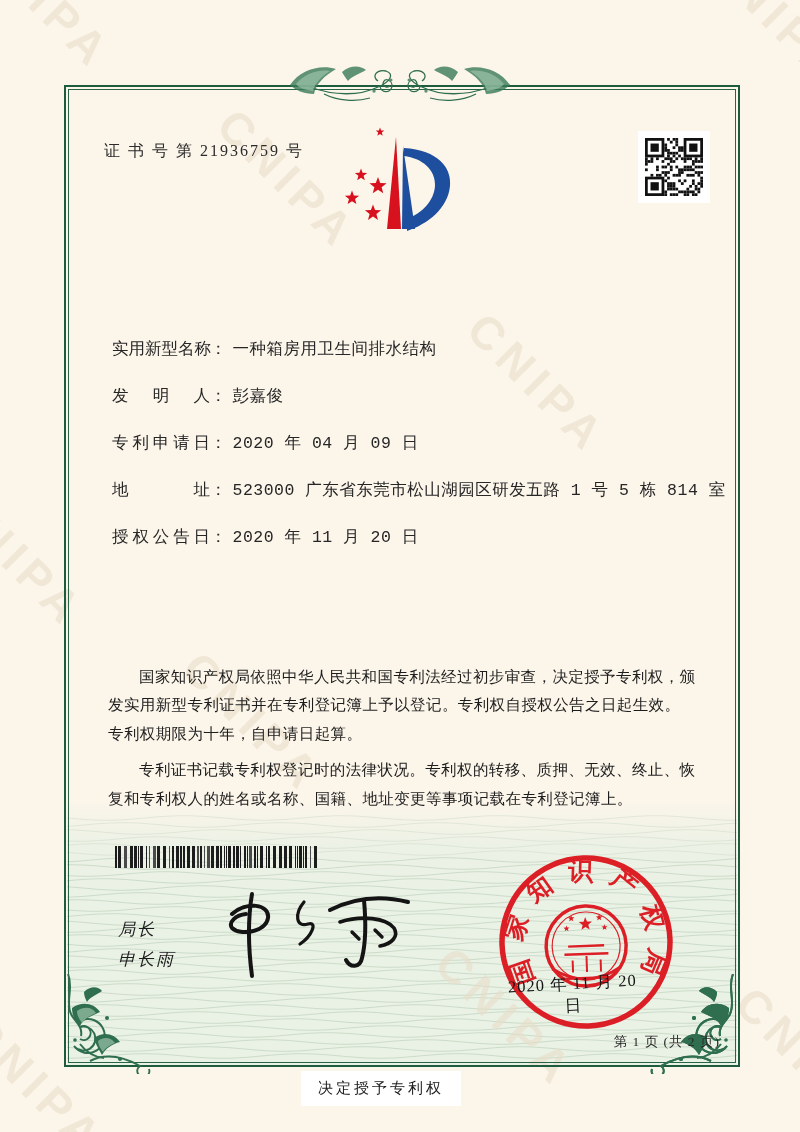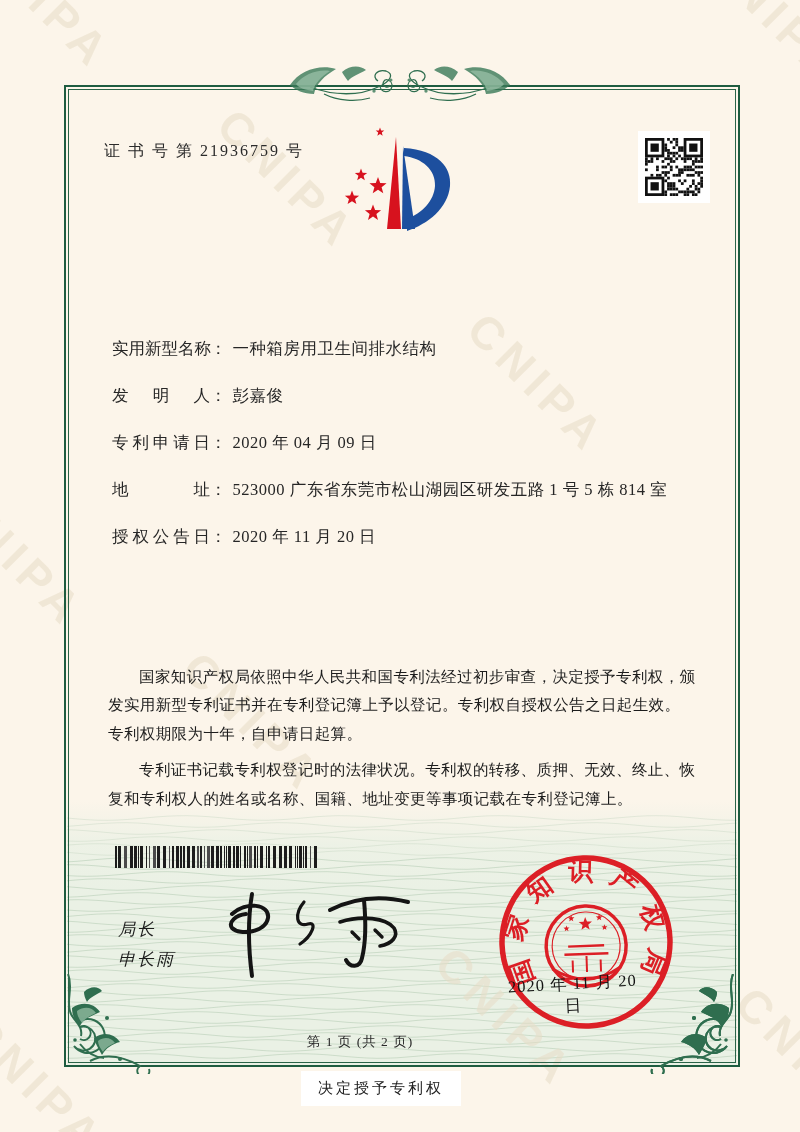--- a/index.html
+++ b/index.html
@@ -39,21 +39,21 @@
   #logo{position:absolute;left:338px;top:122px;z-index:3;}
 
   #title{position:absolute;left:0;top:239px;width:800px;text-align:center;
          font-size:40px;font-weight:600;letter-spacing:5px;color:#161616;z-index:3;}
 
   
   #fields{position:absolute;left:112px;top:338px;width:600px;z-index:3;font-size:16.5px;color:#262626;}
   .frow{height:47px;line-height:22px;white-space:nowrap;position:relative;}
   .flabel{display:inline-block;width:98px;text-align:justify;text-align-last:justify;vertical-align:top;}
   .fcolon{display:inline-block;margin-right:6px;}
-  .fvalue{letter-spacing:.5px;}
+  .fvalue{letter-spacing:.5px;font-family:Liberation Mono, monospace;}
   .grant-no{position:absolute;left:258px;top:0;}
 
   
   #bodytext{position:absolute;left:100px;top:655px;width:604px;z-index:3;
             font-size:15.5px;line-height:28.4px;color:#1d1d1d;letter-spacing:.4px;}
   #bodytext p{margin:8px;text-indent:2em;}
 
   
   #barcode{position:absolute;left:115px;top:846px;width:205px;height:22px;z-index:3;}
   #barcode span{position:absolute;top:0;height:22px;background:#1c1c1c;}
@@ -62,21 +62,21 @@
   .sig-label{position:absolute;left:118px;font-family:var(--sans);font-size:17px;
              color:#1c1c1c;z-index:4;letter-spacing:2px;font-style:italic;}
   #sig-script{position:absolute;left:218px;top:884px;z-index:4;}
 
   
   #seal{position:absolute;left:494px;top:850px;z-index:4;opacity:.93;transform:rotate(-2deg);}
   #seal-date{position:absolute;left:498px;top:973px;width:150px;text-align:center;
              font-size:16.5px;color:#141414;letter-spacing:1px;z-index:5;transform:rotate(-3deg);}
 
   
-  #pagenum{position:absolute;left:0;top:1033px;width:720px;text-align:center;
+  #pagenum{position:absolute;left:0;top:1033px;width:720px;text-align:right;
            font-size:13.5px;color:#2a2a2a;z-index:3;letter-spacing:1px;}
   #contnote{position:absolute;left:301px;top:1071px;width:160px;height:35px;background:#ffffff;
             text-align:center;line-height:35px;font-size:15px;letter-spacing:3px;color:#1d1d1d;z-index:3;}
 
   
   .orn{position:absolute;z-index:2;pointer-events:none;}
   #flourish-top{left:290px;top:61px;}
   #orn-bl{left:60px;top:974px;}
   #orn-br{left:646px;top:974px;transform:scaleX(-1);}
 </style>

